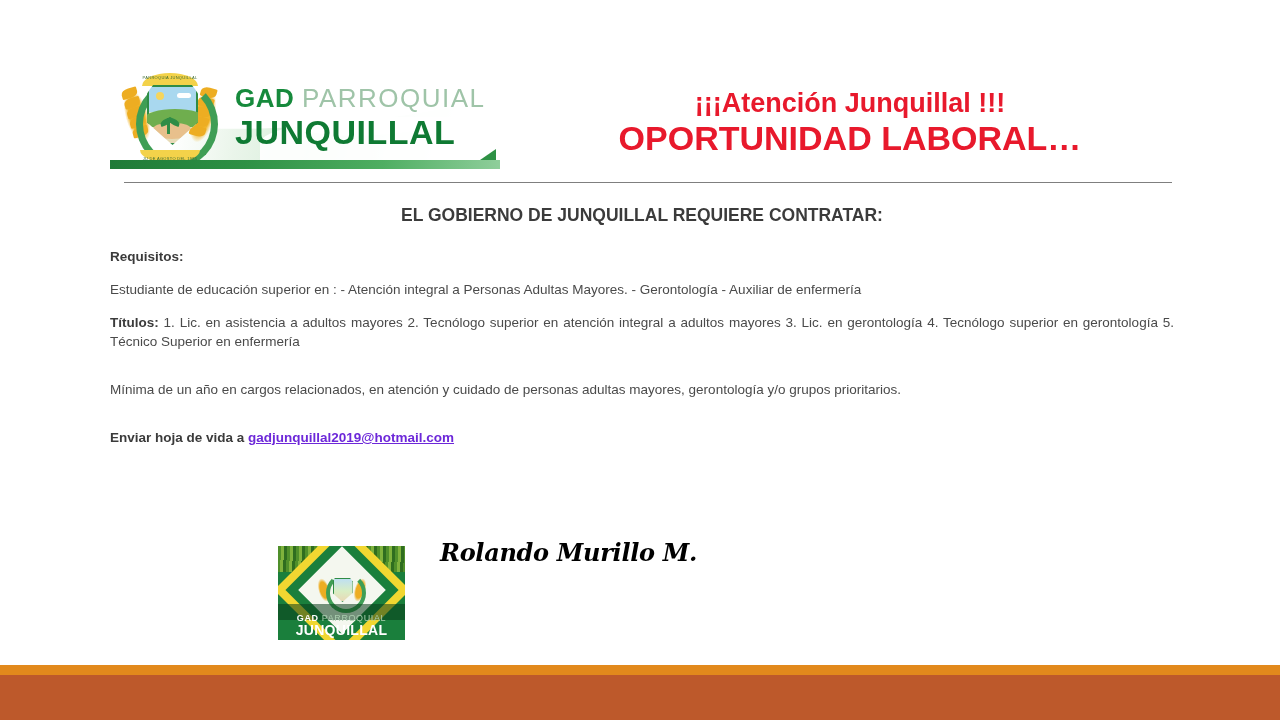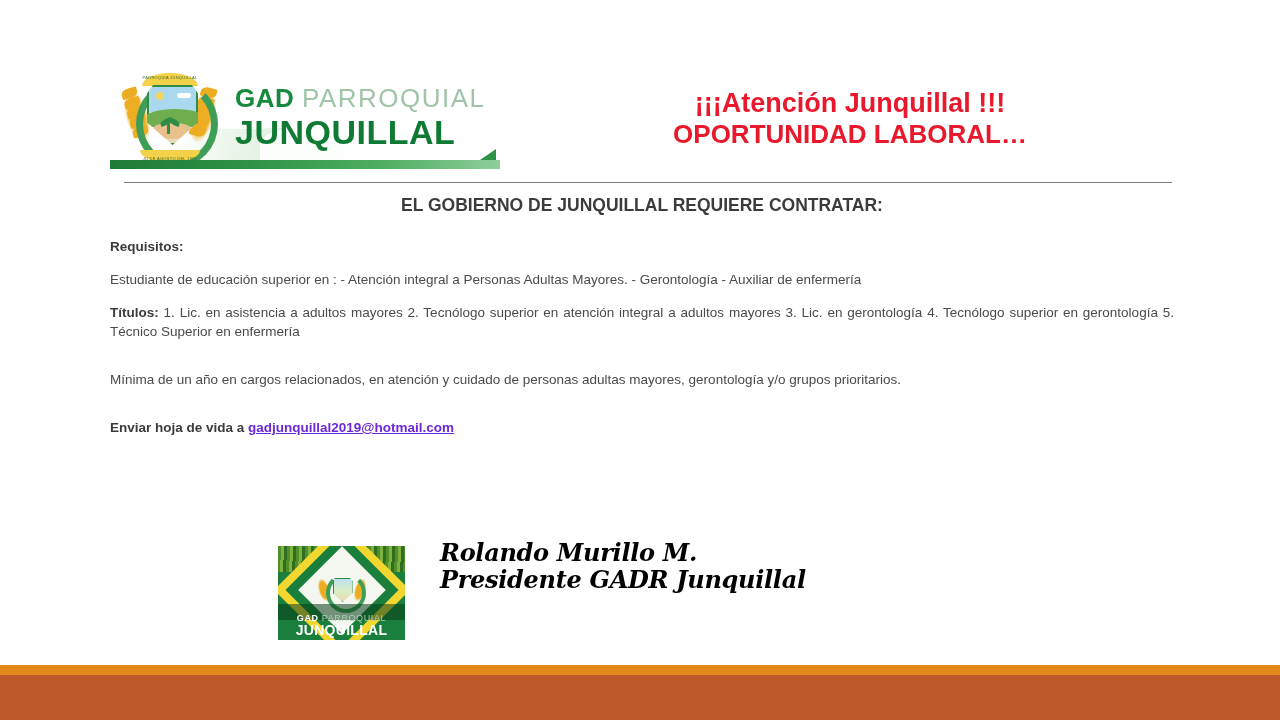--- a/index.html
+++ b/index.html
@@ -176,21 +176,21 @@
     position: absolute;
     left: 520px;
     top: 88px;
     width: 660px;
     text-align: center;
     color: #e8192c;
     font-weight: bold;
     line-height: 1.16;
   }
   .headline .l1 { font-size: 27px; }
-  .headline .l2 { font-size: 26px; }
+  .headline .l2 { font-size: 34px; }
 
   .hrule {
     position: absolute;
     left: 124px;
     top: 182px;
     width: 1048px;
     height: 0;
     border-top: 1px solid #7f7f7f;
   }
 
@@ -201,21 +201,21 @@
     top: 190px;
     width: 1064px;
   }
   .center-line {
     text-align: center;
     font-weight: bold;
     font-size: 17.5px;
     color: #3b3b3b;
     margin: 0;
   }
-  .center-line.first { margin-top: 5px; }
+  .center-line.first { margin-top: 15px; }
   .center-line.second { margin-top: 30px; }
 
   p.body-par {
     margin: 0;
     font-size: 13.5px;
     line-height: 1.35;
     color: #4a4a4a;
     text-align: justify;
   }
   p.label { font-weight: bold; color: #3b3b3b; }
@@ -444,18 +444,17 @@
       <div class="w1">
         <b>GAD</b>
         <span>PARROQUIAL</span>
       </div>
       <div class="w2">JUNQUILLAL</div>
     </div>
   </div>
 
   <div class="signature">
     <div>Rolando Murillo M.</div>
-    <div>Presidente GADR Junquillal</div>
   </div>
 </div>
 
 <div class="footer-orange"></div>
 <div class="footer-brown"></div>
 
 </body></html>

